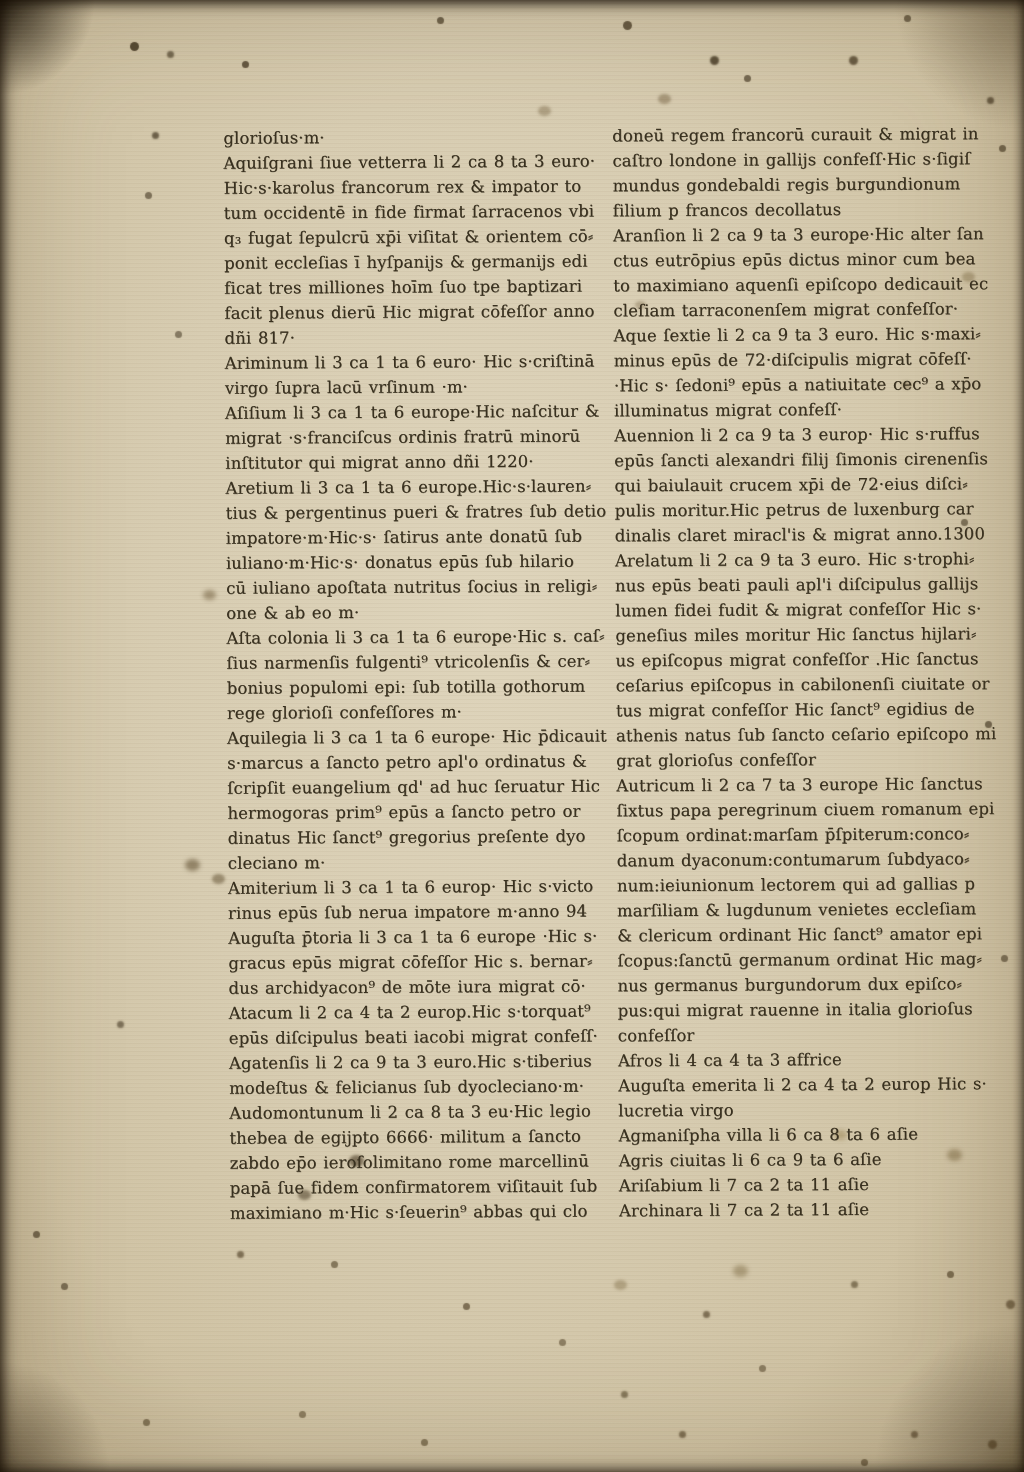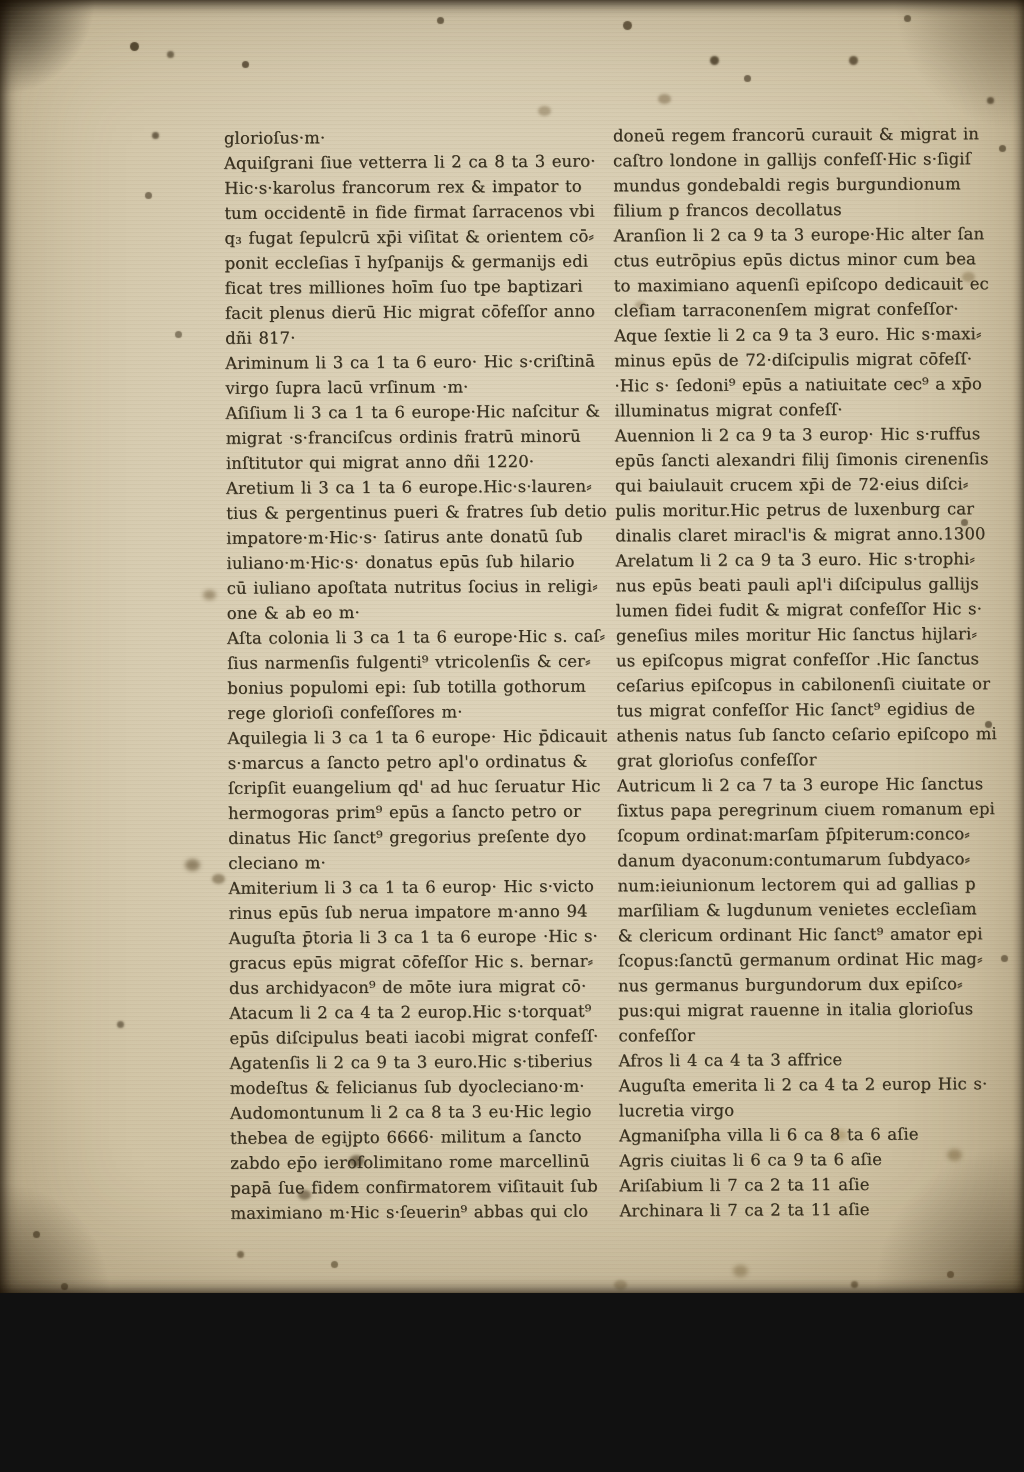--- a/index.html
+++ b/index.html
@@ -4,21 +4,21 @@
 <style>
   html, body {
     margin: 0;
     padding: 0;
     background: #111;
     font-family: "DejaVu Serif", serif;
   }
   .scan {
     position: relative;
     width: 1024px;
-    height: 1293px;
+    height: 1472px;
     overflow: hidden;
     background:
       radial-gradient(circle at 0% 0%, rgba(14,10,4,0.9) 0px, rgba(14,10,4,0.0) 95px),
       radial-gradient(circle at 100% 0%, rgba(45,34,16,0.40) 0px, rgba(45,34,16,0) 130px),
       radial-gradient(circle at 0% 100%, rgba(35,26,12,0.55) 0px, rgba(35,26,12,0) 110px),
       radial-gradient(circle at 100% 100%, rgba(35,26,12,0.45) 0px, rgba(35,26,12,0) 150px),
       radial-gradient(ellipse at 48% 42%, #ded4bb 0%, #d7ccb1 45%, #cfc2a3 75%, #bcad8c 95%, #a6976f 100%);
   }
   
   .texture {

